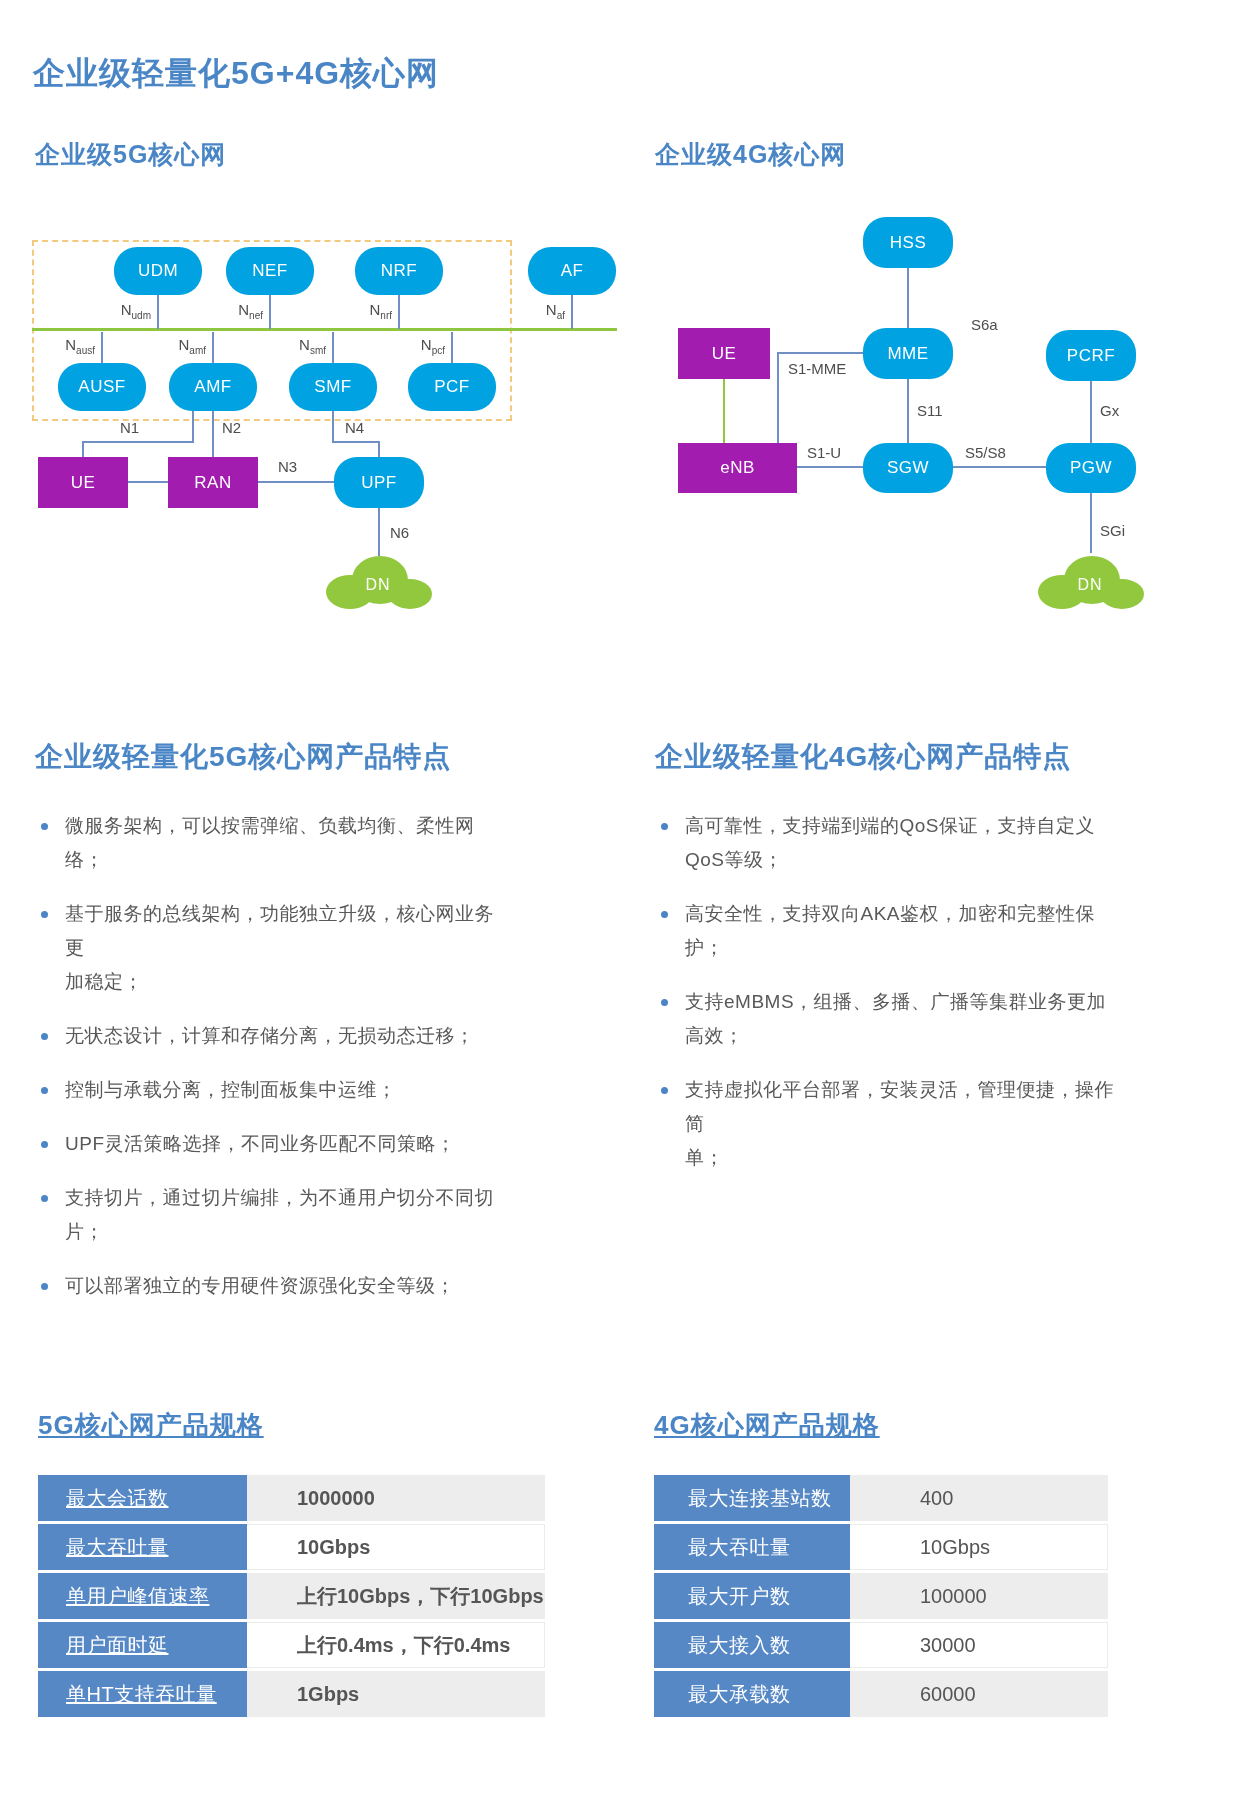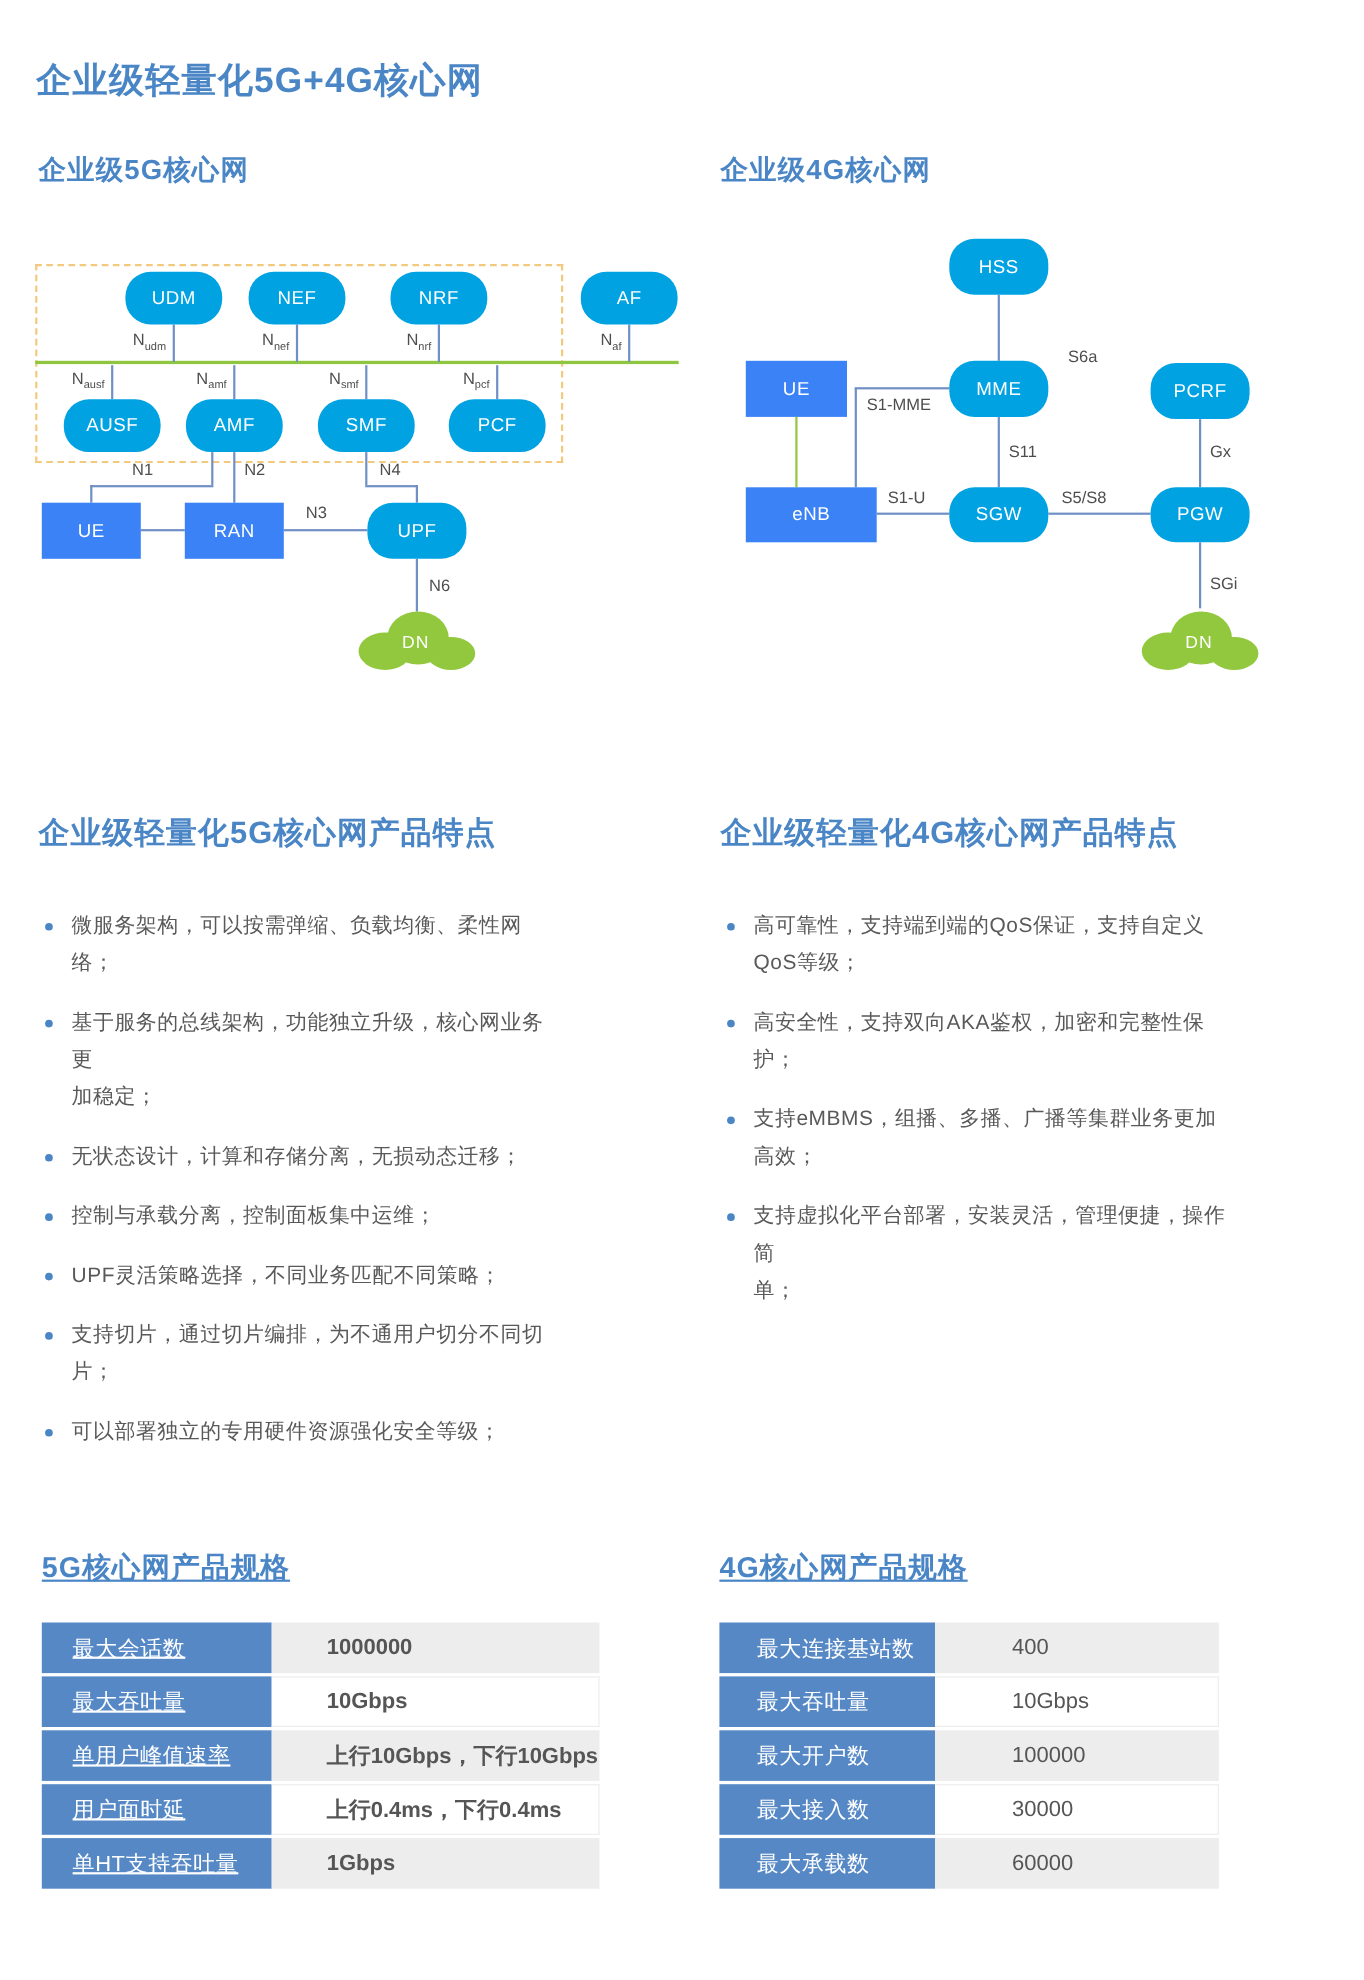--- a/index.html
+++ b/index.html
@@ -7,37 +7,37 @@
   #page{position:relative;width:1240px;height:1800px;background:#fff;overflow:hidden;}
 
   .pt{position:absolute;left:33px;top:52px;font-size:32px;font-weight:bold;color:#4a86c6;letter-spacing:1px;margin:0;}
   .dh{position:absolute;font-size:25px;font-weight:bold;color:#4a86c6;margin:0;letter-spacing:1px;}
   .sec{position:absolute;font-size:28px;font-weight:bold;color:#4a86c6;margin:0;letter-spacing:1px;}
   .sph{position:absolute;font-size:26px;font-weight:bold;color:#4a86c6;margin:0;letter-spacing:1px;text-decoration:underline;}
 
   .box{position:absolute;display:flex;align-items:center;justify-content:center;
        color:#fff;font-size:17px;letter-spacing:.5px;}
   .box.blue{background:#00a2e2;border-radius:23px;}
-  .box.green{background:#3b82f6;}
+  .box.green{background:#a21caf;}
 
   .dashed{position:absolute;border:2px dashed #f3c97e;}
   .bus{position:absolute;height:3px;background:#8fc640;}
   .vline{position:absolute;width:2px;background:#7090c5;}
   .vline.green{background:#92c83e;}
   .hline{position:absolute;height:2px;background:#7090c5;}
 
   .iface{position:absolute;font-size:15px;color:#4d4d4d;white-space:nowrap;}
   .iface sub{font-size:10px;}
   .nsub{text-align:right;}
 
   .cloud{position:absolute;width:112px;height:60px;}
   .cloud-label{position:absolute;left:0;top:0;right:0;bottom:0;display:flex;align-items:center;
        justify-content:center;color:#fff;font-size:16px;padding-top:6px;letter-spacing:1px;}
 
-  .bullets{position:absolute;margin-top:16px;}
+  .bullets{position:absolute;}
   .bullet{display:flex;margin-bottom:20px;}
   .dot{flex:none;width:7px;height:7px;border-radius:50%;background:#4a86c6;margin:14px 0 0 6px;}
   .btxt{margin-left:17px;font-size:19px;line-height:34px;color:#595959;letter-spacing:.5px;white-space:pre-line;}
 
   .spec-table{position:absolute;}
   .srow{display:flex;height:46px;margin-bottom:3px;}
   .scell{display:flex;align-items:center;box-sizing:border-box;font-size:20px;}
   .scell.label{background:#5688c6;color:#fff;letter-spacing:.5px;}
   .scell.value{flex:1;color:#555;}
   .t5 .scell.label{width:209px;padding-left:28px;text-decoration:underline;}

